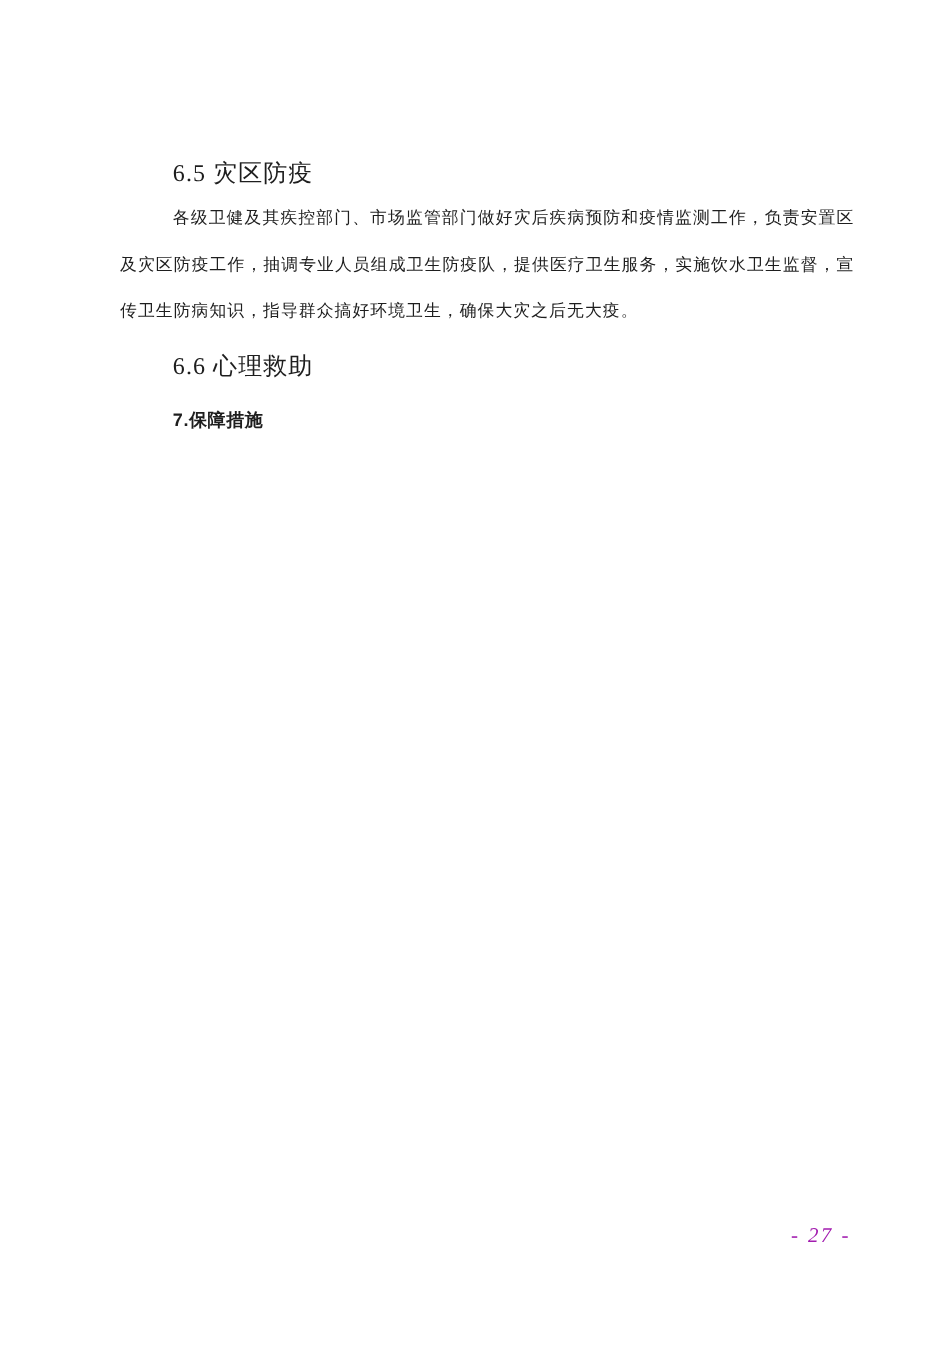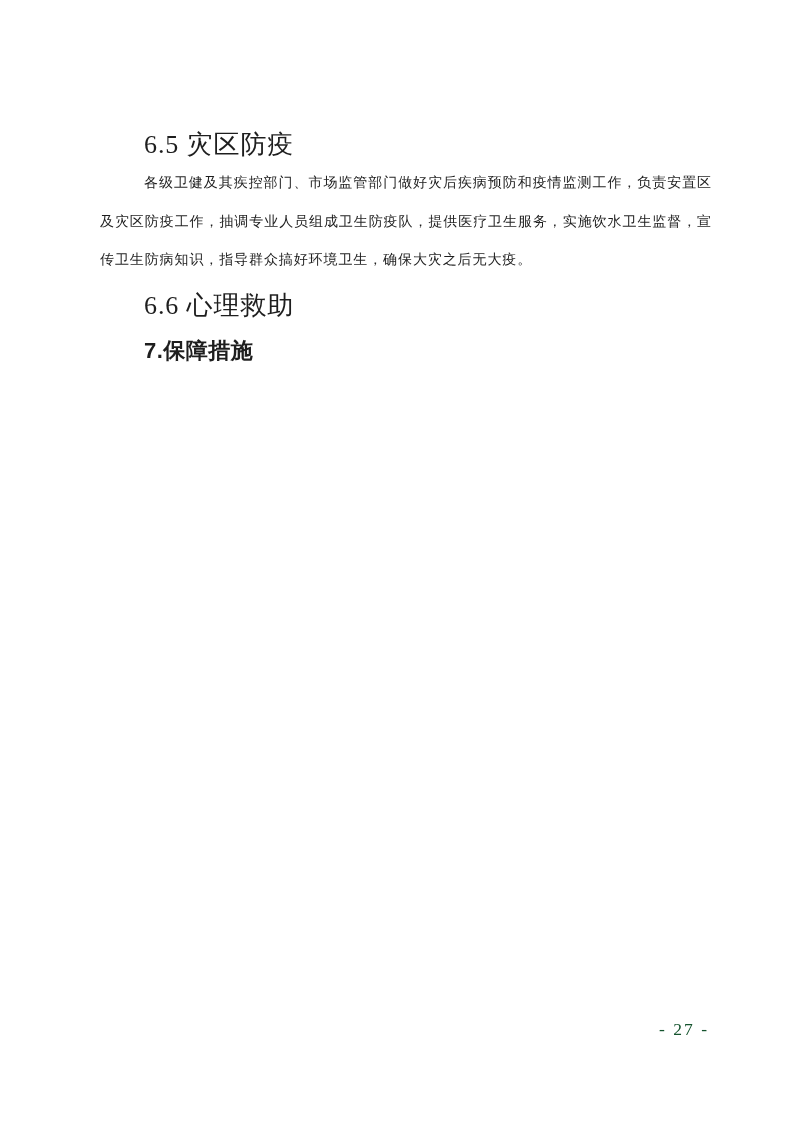--- a/index.html
+++ b/index.html
@@ -17,52 +17,53 @@
     color: #1e1e1e;
   }
   .content {
     position: absolute;
     left: 100px;
     top: 126px;
     width: 612px;
   }
   .hd {
     margin: 0;
-    font-size: 26px;
+    font-size: 20px;
     font-weight: normal;
     line-height: 38.4px;
     letter-spacing: 0.9px;
     text-indent: 44px;
     white-space: nowrap;
   }
   .hd-bold {
     font-family: "Liberation Sans", "DejaVu Sans", sans-serif;
     font-weight: 700;
-    font-size: 22px;
+    font-size: 15px;
     letter-spacing: 0.5px;
   }
   .para {
     margin: 0;
     font-size: 14px;
     line-height: 38.4px;
     letter-spacing: 0.9px;
     text-indent: 44px;
     text-align: justify;
     text-justify: inter-character;
   }
   .sec { margin: 0; }
   .sec + .sec { margin-top: 7px; }
   .sec-tight { margin-top: 1px !important; }
   .pagenum {
     position: absolute;
     top: 1019px;
     right: 84px;
     font-size: 17.5px;
     letter-spacing: 2px;
-    color: #14532d;
+    color: #a21caf;
+    font-style: italic;
   }
 </style>
 </head>
 <body>
 
 <div class="page">
   <div class="content">
 
     <section class="sec">
       <h2 class="hd">6.5 灾区防疫</h2>

